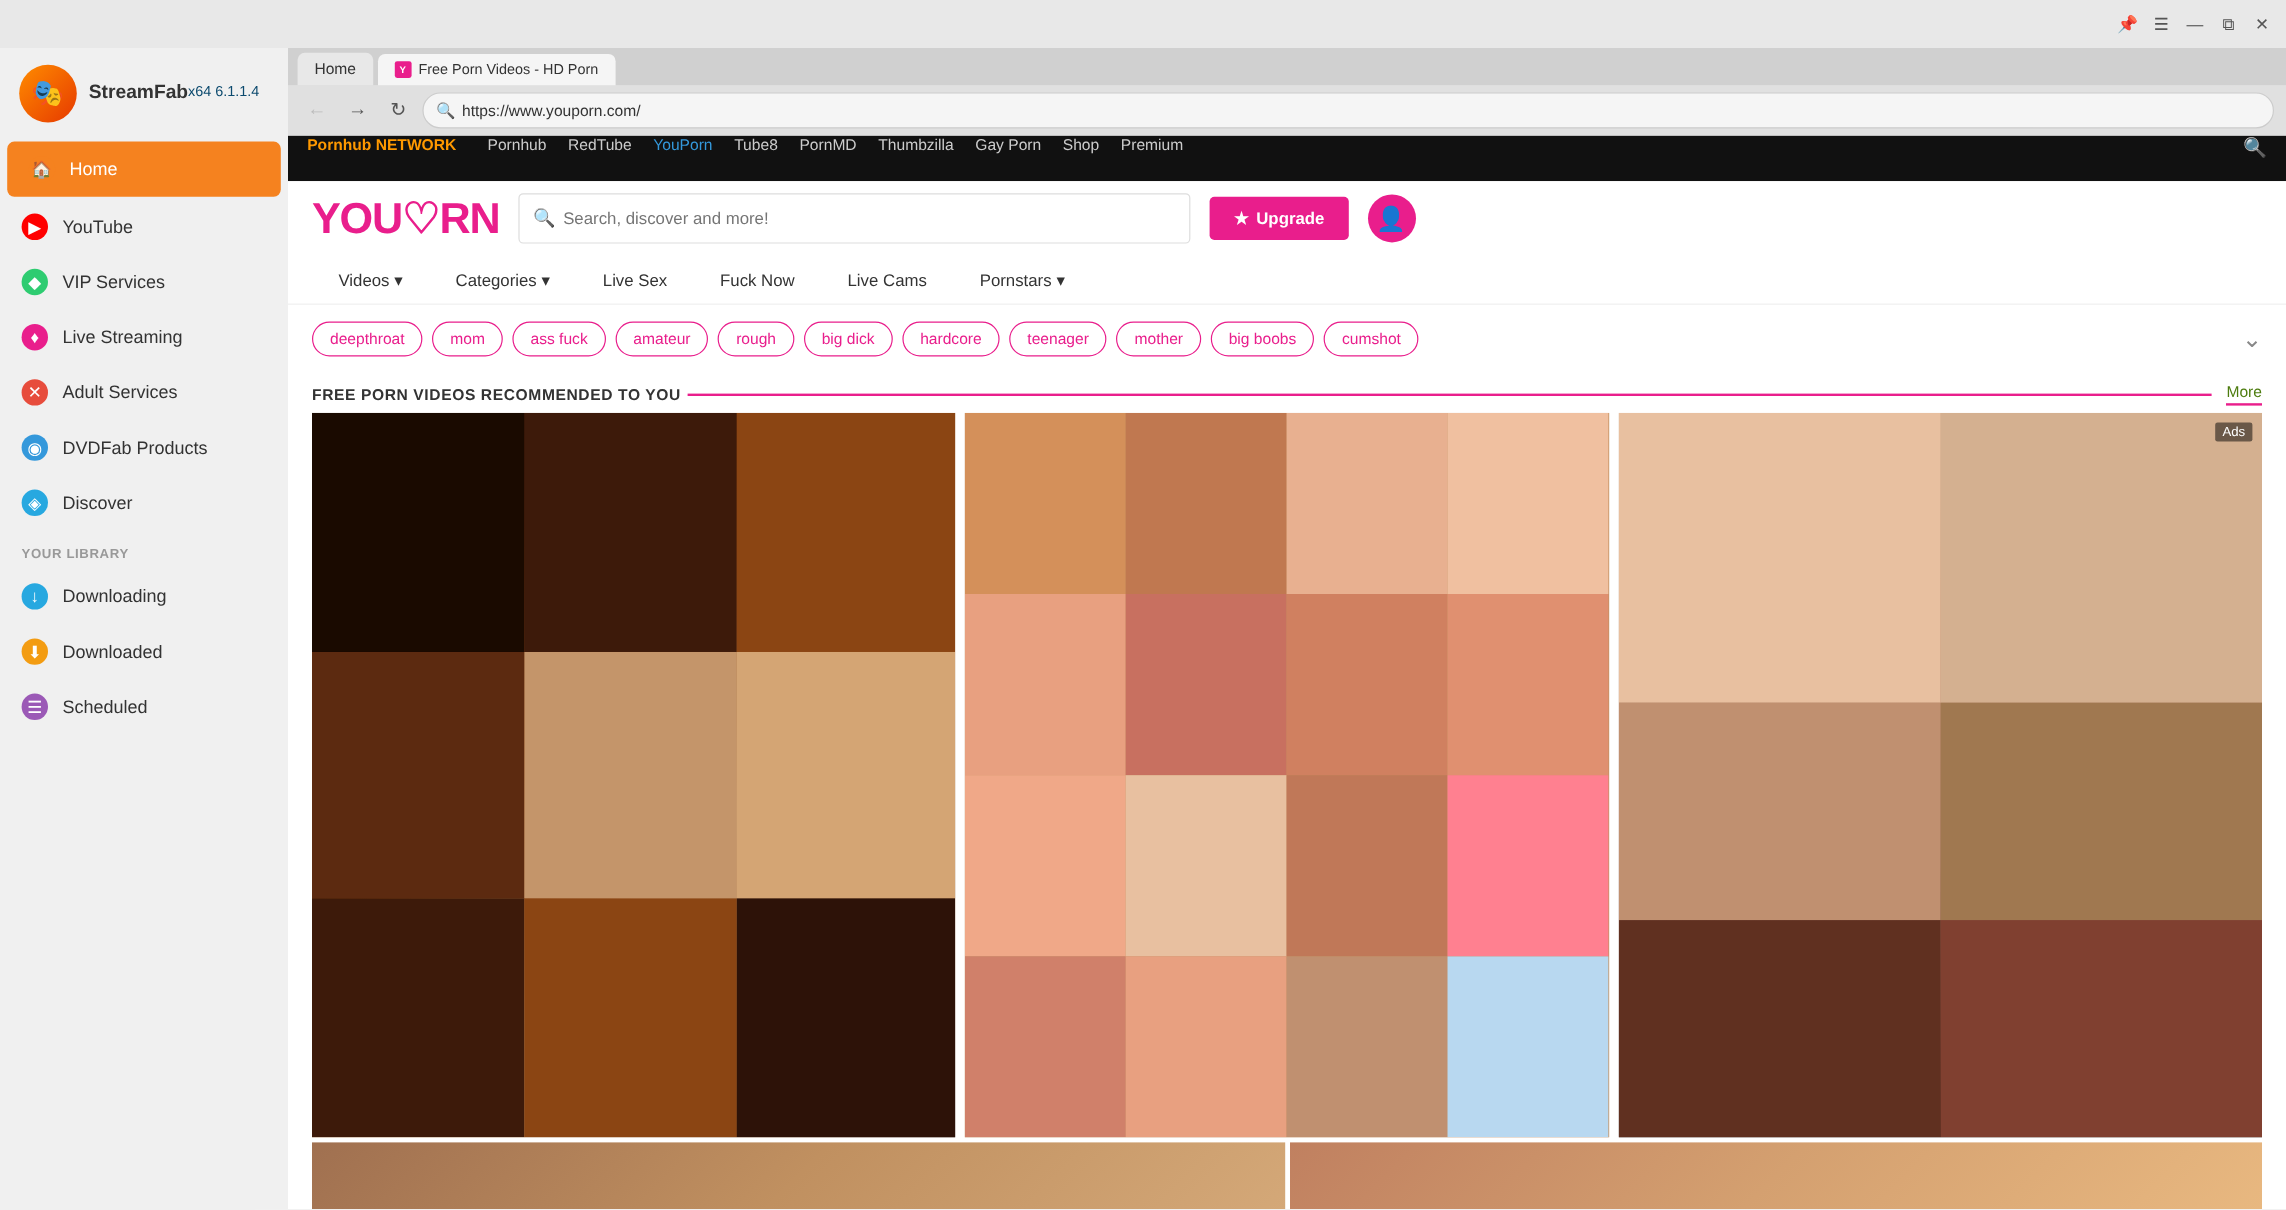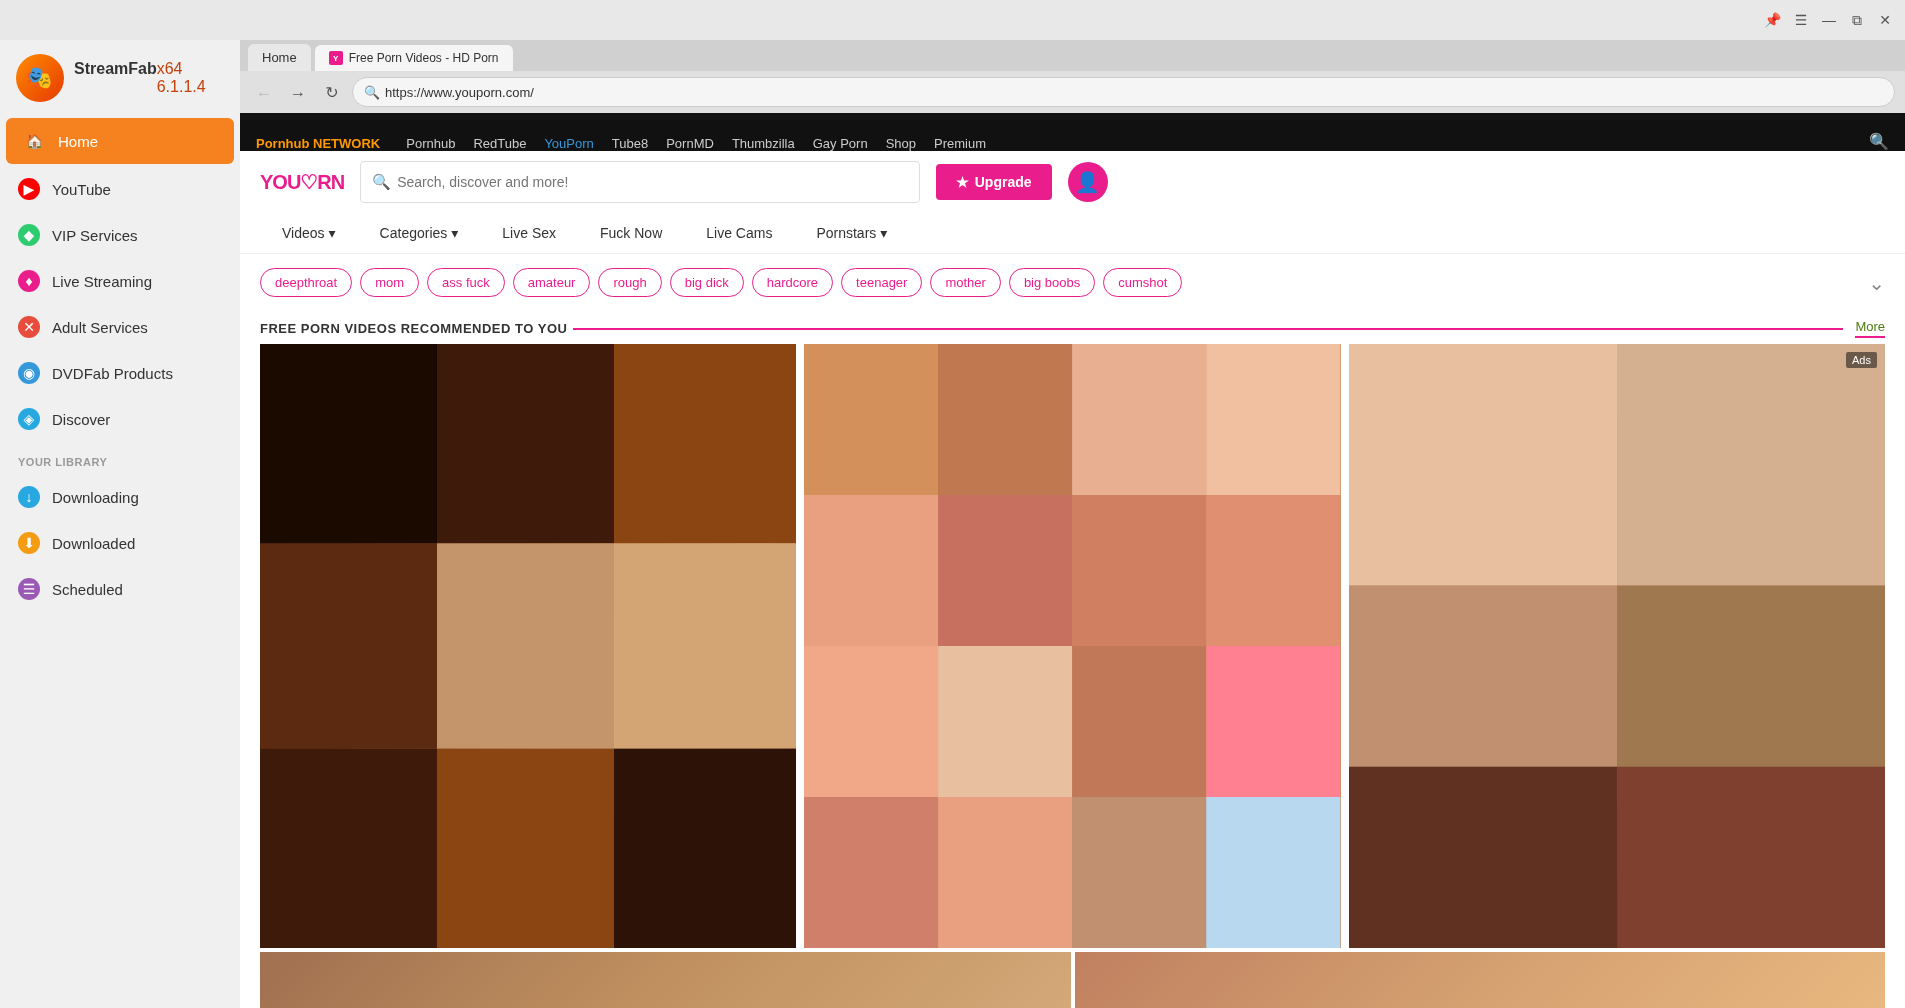--- a/index.html
+++ b/index.html
@@ -50,21 +50,21 @@
     .logo-icon {
       width: 48px; height: 48px;
       border-radius: 50%;
       background: linear-gradient(135deg, #ff8c00, #e63900);
       display: flex; align-items: center; justify-content: center;
       font-size: 22px;
       flex-shrink: 0;
     }
     .logo-text { display: flex; flex-direction: row; }
     .logo-name { font-weight: bold; font-size: 16px; color: #333; }
-    .logo-sub { font-size: 16px; color: #c2410c; }
+    .logo-sub { font-size: 12px; color: #0c4a6e; }
 
     .sidebar-nav { display: flex; flex-direction: column; flex: 1; }
     .sidebar-item {
       display: flex;
       align-items: center;
       padding: 12px 18px;
       gap: 12px;
       cursor: pointer;
       font-size: 15px;
       color: #333;
@@ -194,21 +194,21 @@
       overflow: hidden;
       background: white;
       display: flex;
       flex-direction: column;
     }
 
     
     .network-bar {
       background: #111;
       display: flex;
-      align-items: flex-end;
+      align-items: flex-start;
       padding: 0 16px;
       gap: 18px;
       height: 38px;
       flex-shrink: 0;
     }
     .network-brand {
       font-size: 13px;
       font-weight: bold;
       color: white;
       margin-right: 8px;
@@ -231,21 +231,21 @@
     
     .yp-header {
       display: flex;
       align-items: center;
       padding: 10px 20px;
       gap: 16px;
       background: white;
       flex-shrink: 0;
     }
     .yp-logo {
-      font-size: 20px;
+      font-size: 36px;
       font-weight: bold;
       color: #1a1a1a;
       letter-spacing: -1px;
     }
     .yp-logo span { color: #e91e8c; }
     .yp-search-wrap { position: relative; flex: 1; max-width: 560px; display: flex; align-items: center; }
     .yp-search-ico { position: absolute; left: 12px; color: #888; font-size: 15px; }
     .yp-search-input {
       width: 100%;
       height: 42px;

